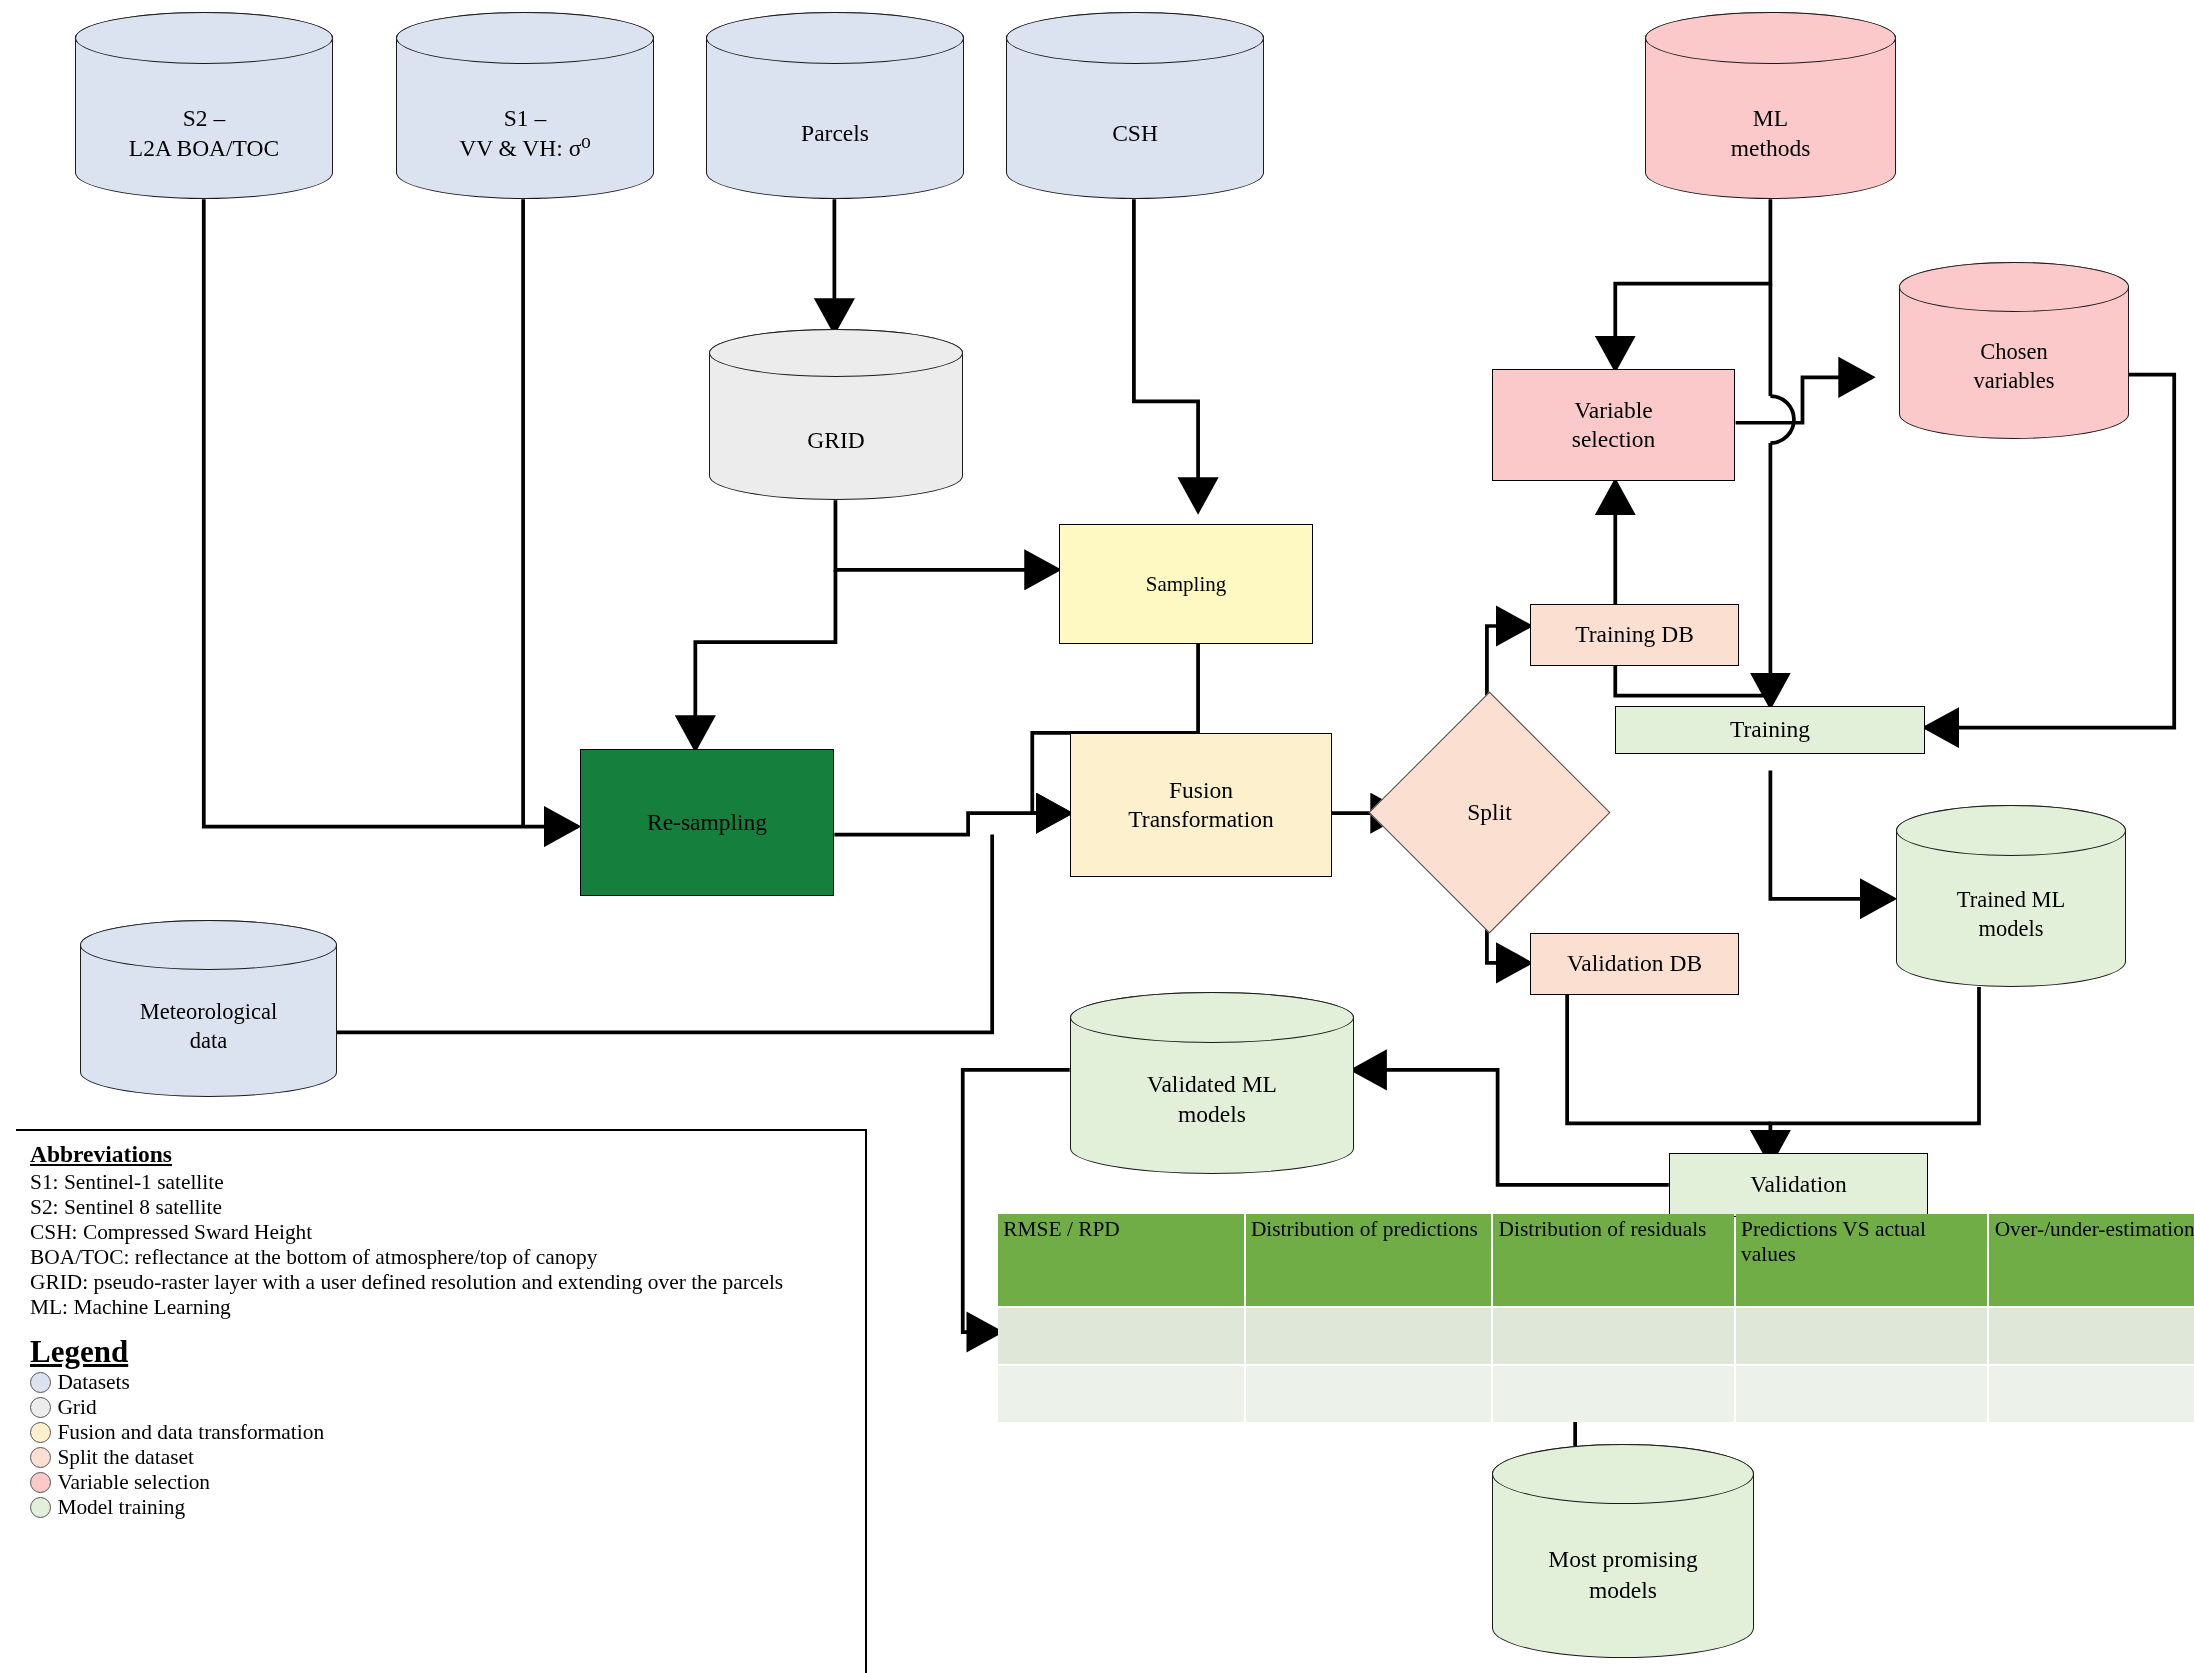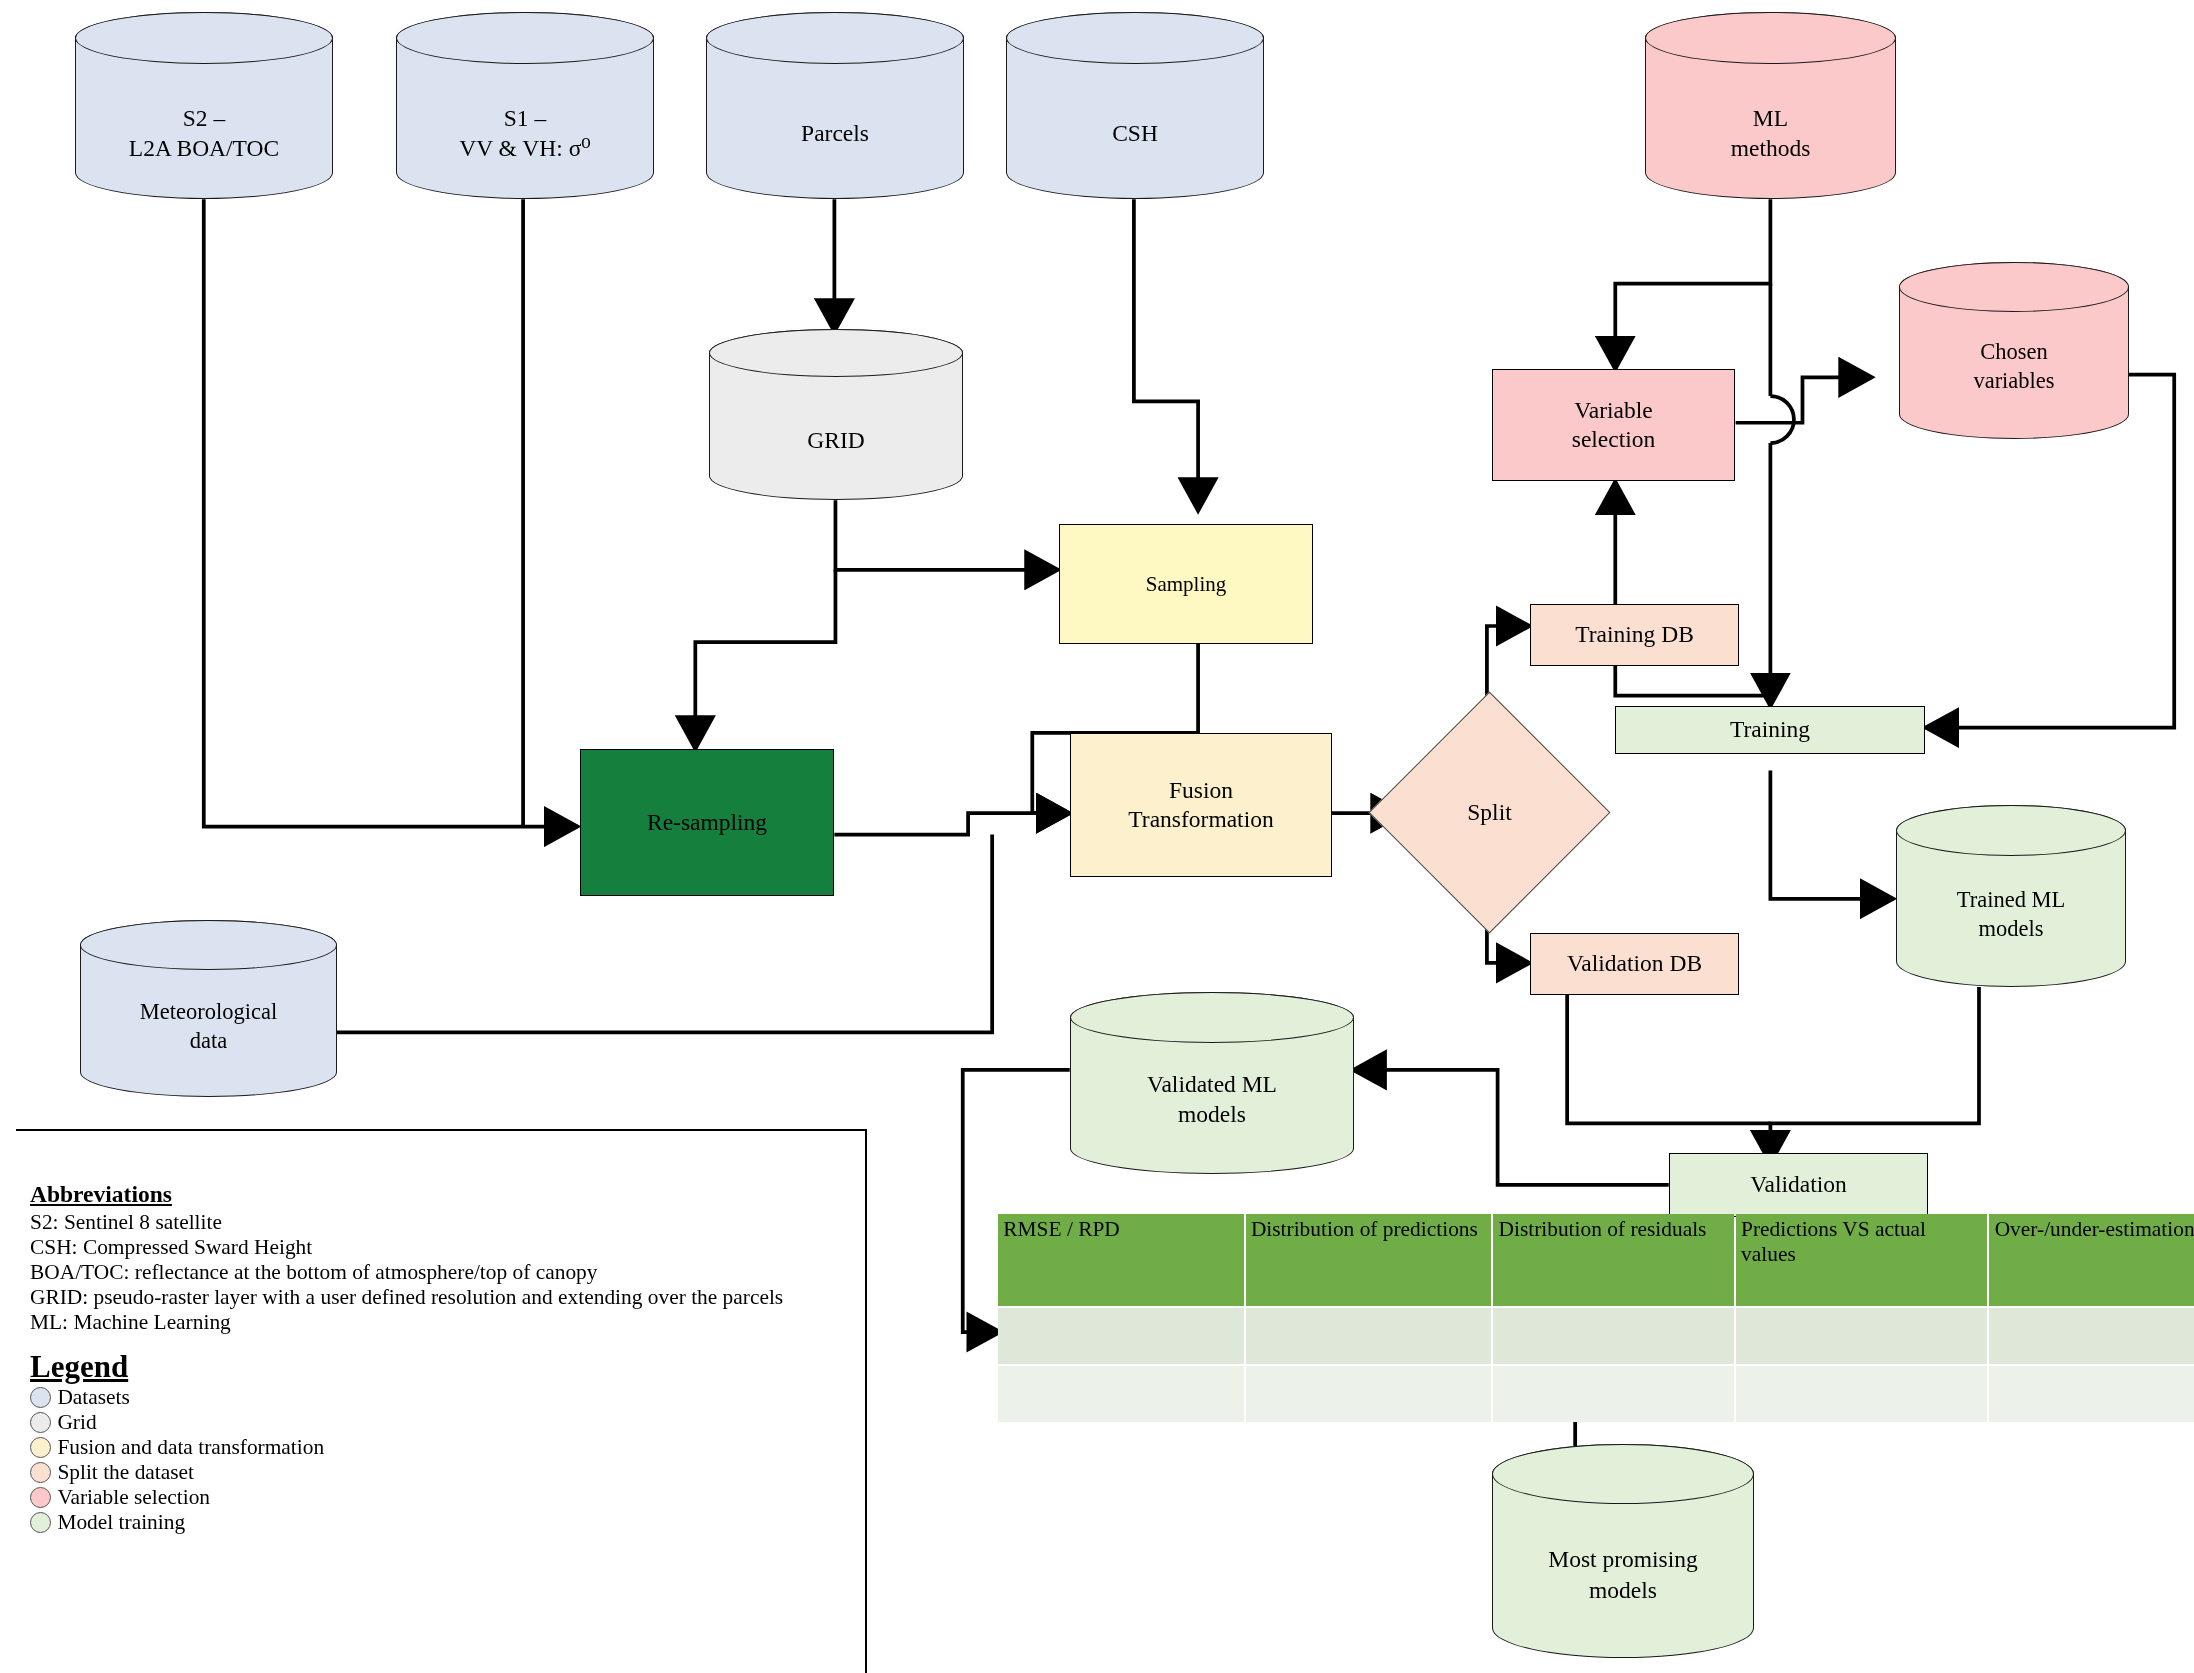--- a/index.html
+++ b/index.html
@@ -22,21 +22,21 @@
             justify-content:center;text-align:center;white-space:pre-line;line-height:1.3;}
 
   .diamond{position:absolute;}
   .diamond .shape{position:absolute;inset:0;background:#fbe0d2;border:1.1px solid #4a4a4a;
                   transform:rotate(45deg);box-sizing:border-box;}
   .diamond .txt{position:absolute;inset:0;display:flex;align-items:center;justify-content:center;}
 
   
   #legendbox{position:absolute;border-top:2.1px solid #000;border-right:2.1px solid #000;
              box-sizing:border-box;}
-  .hd{font-weight:bold;text-decoration:underline;margin-top:40px;}
+  .hd{font-weight:bold;text-decoration:underline;}
   .abbr-line{white-space:pre-wrap;}
   .leg-row{display:flex;align-items:center;gap:6.4px;}
   .leg-dot{width:19px;height:19px;border-radius:50%;border:1.1px solid #555;flex:0 0 auto;}
 
   
   #mtable{position:absolute;border-collapse:separate;border-spacing:2.1px 2.1px;table-layout:fixed;}
   #mtable th{background:#70ad47;color:#000;font-weight:normal;vertical-align:top;text-align:left;
              padding:3.2px 5.3px;}
   #mtable td{padding:0;}
 </style>
@@ -225,20 +225,21 @@
         <td style="background:#ecf1e9;"></td>
         <td style="background:#ecf1e9;"></td>
         <td style="background:#ecf1e9;"></td>
         <td style="background:#ecf1e9;"></td>
       </tr>
     </tbody>
   </table>
 
   <div id="legendbox" style="left:16px;top:1129px;width:851px;height:545px;padding:9.6px 14px;font-size:21.4px;">
     <div class="hd" style="font-size:23.5px;margin-bottom:2.1px;">Abbreviations</div>
+    <div class="abbr-line">S1: Sentinel-1 satellite</div>
     <div class="abbr-line">S2: Sentinel 8 satellite</div>
     <div class="abbr-line">CSH: Compressed Sward Height</div>
     <div class="abbr-line">BOA/TOC: reflectance at the bottom of atmosphere/top of canopy</div>
     <div class="abbr-line">GRID: pseudo-raster layer with a user defined resolution and extending over the parcels</div>
     <div class="abbr-line">ML: Machine Learning</div>
 
     <div class="hd" style="font-size:31px;margin-top:14px;">Legend</div>
 
     <div class="leg-row">
       <span class="leg-dot" style="background:#dce3f0;"></span>

